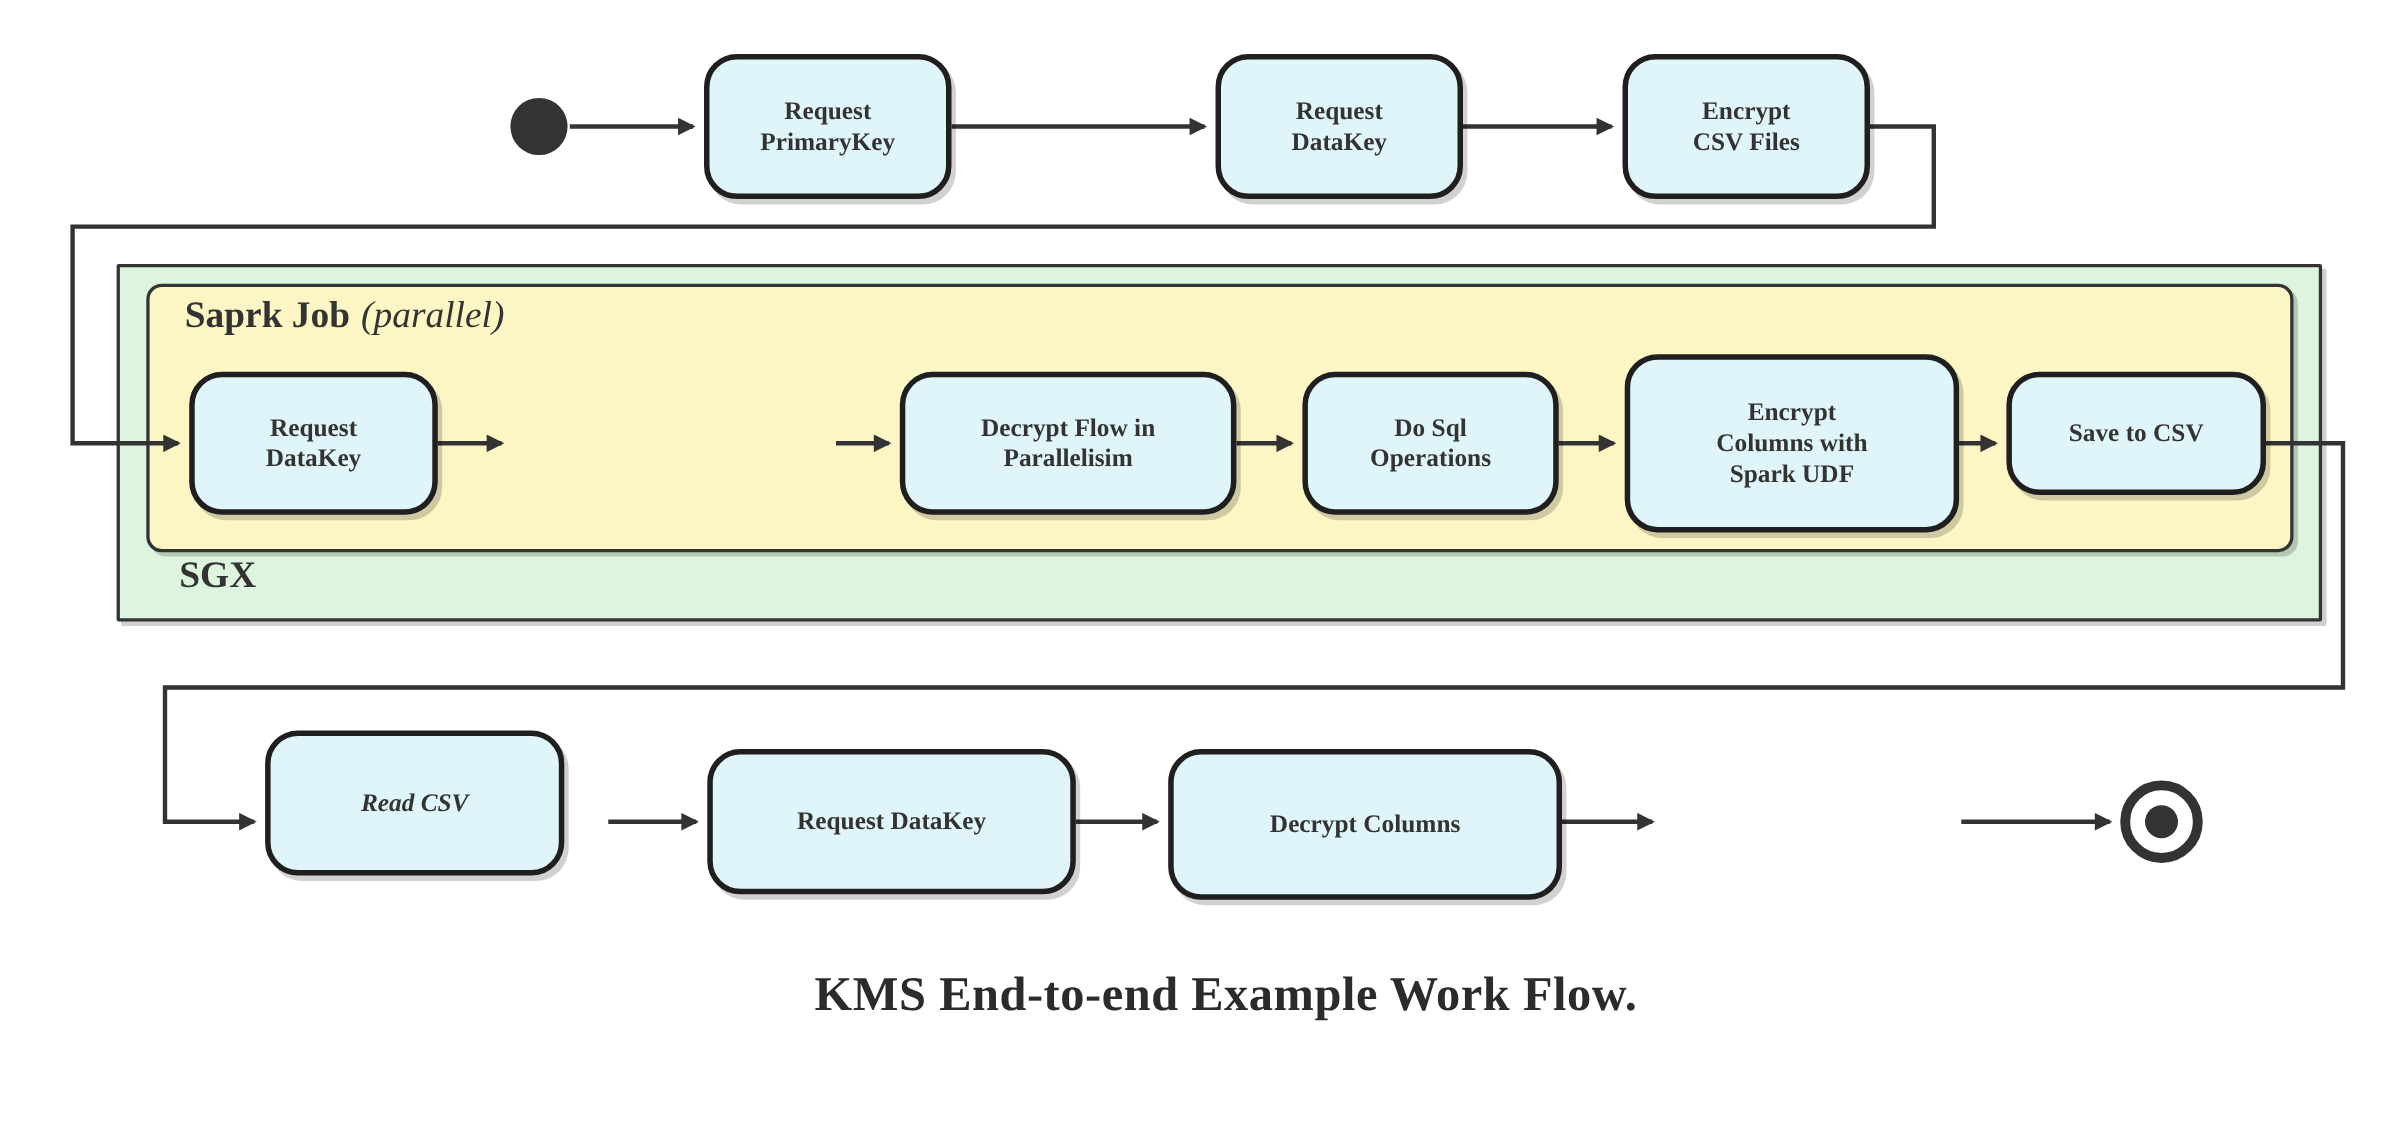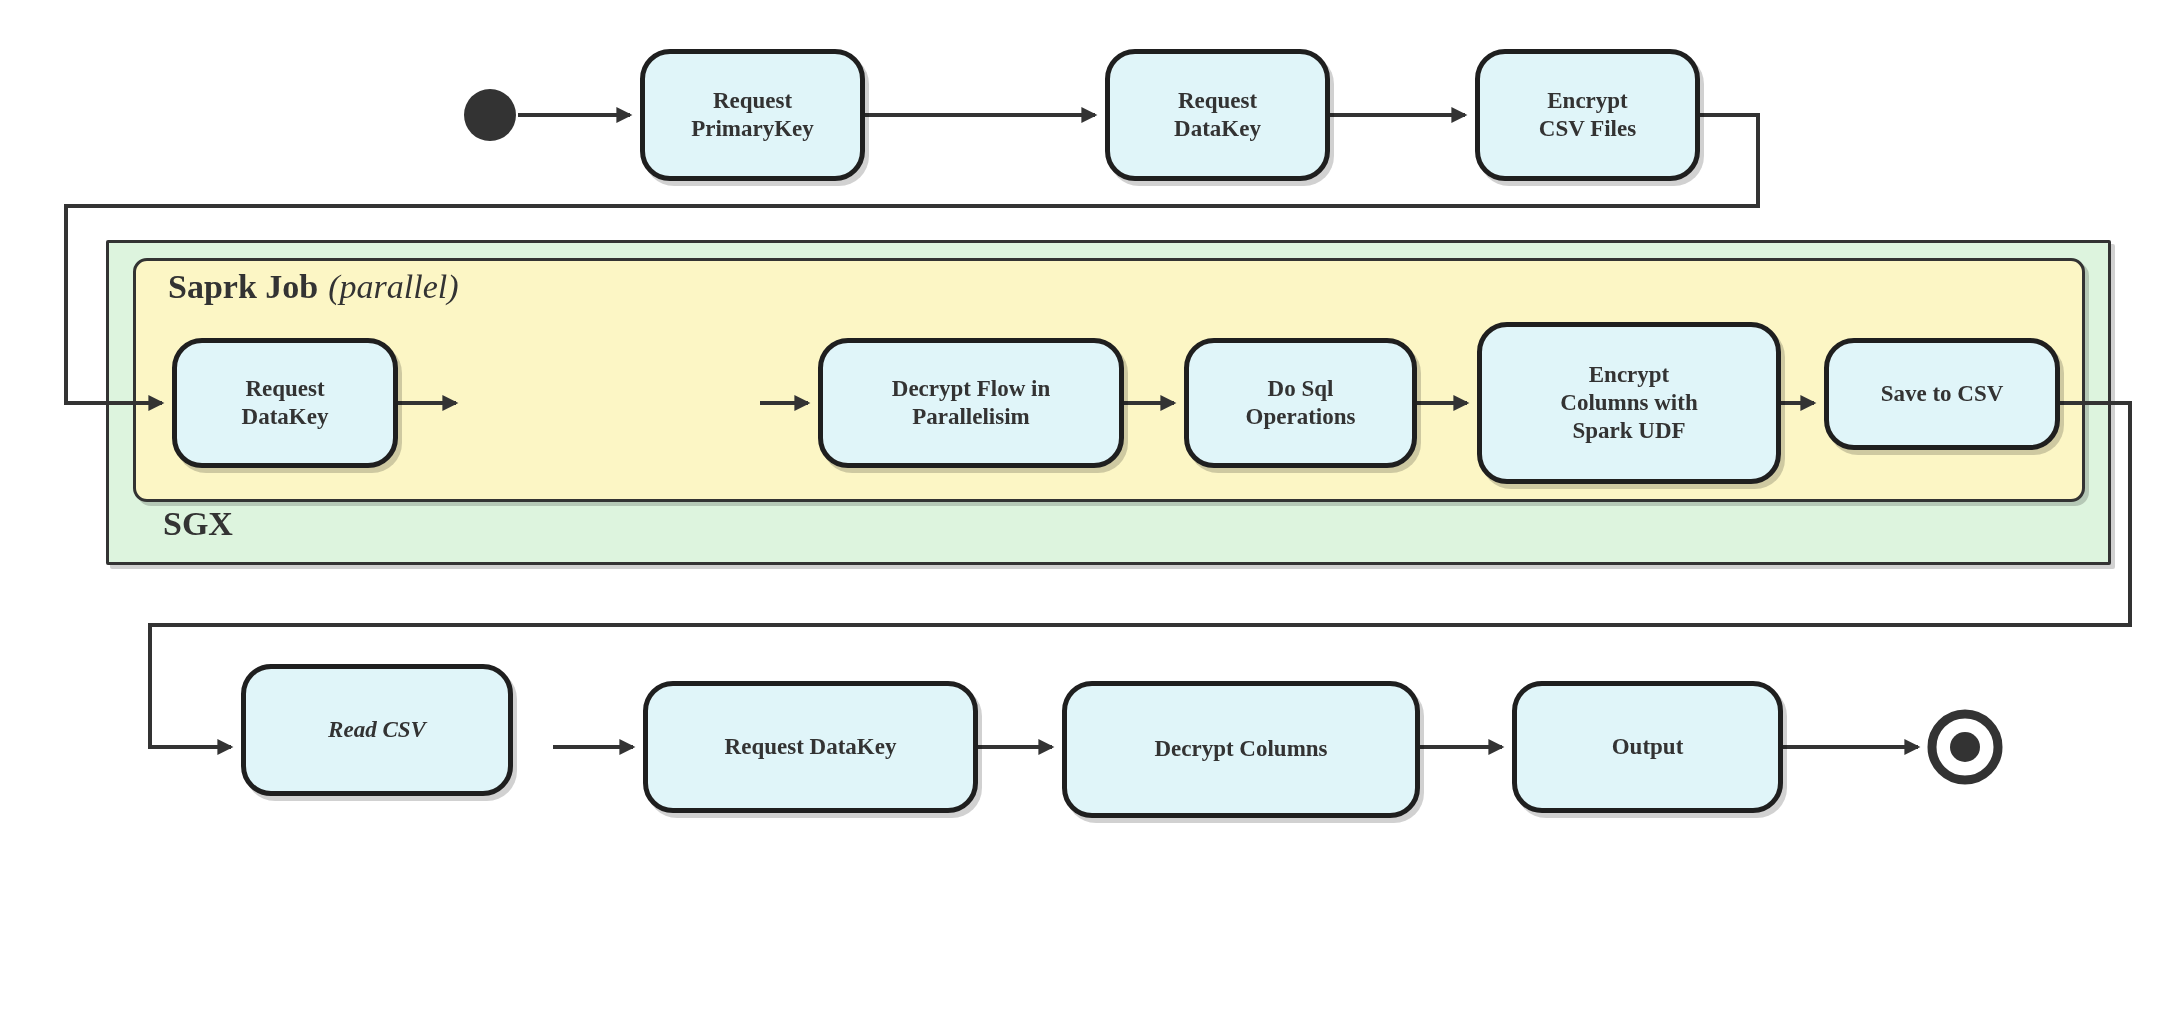--- a/index.html
+++ b/index.html
@@ -153,15 +153,15 @@
   <div class="node" style="left:1184px;top:338px;width:233px;height:130px;text-align:center;">Do Sql
 Operations</div>
   <div class="node" style="left:1477px;top:322px;width:304px;height:162px;">Encrypt
 Columns with
 Spark UDF</div>
   <div class="node" style="left:1824px;top:338px;width:236px;height:112px;">Save to CSV</div>
 
   <div class="node" style="left:241px;top:664px;width:272px;height:132px;font-style:italic;">Read CSV</div>
   <div class="node" style="left:643px;top:681px;width:335px;height:132px;">Request DataKey</div>
   <div class="node" style="left:1062px;top:681px;width:358px;height:137px;">Decrypt Columns</div>
-  <div class="node" style="left:1512px;top:681px;width:271px;height:132px;">Output</div>
 
+  <div class="caption">KMS End-to-end Example Work Flow.</div>
 </div>
 
 </body></html>

